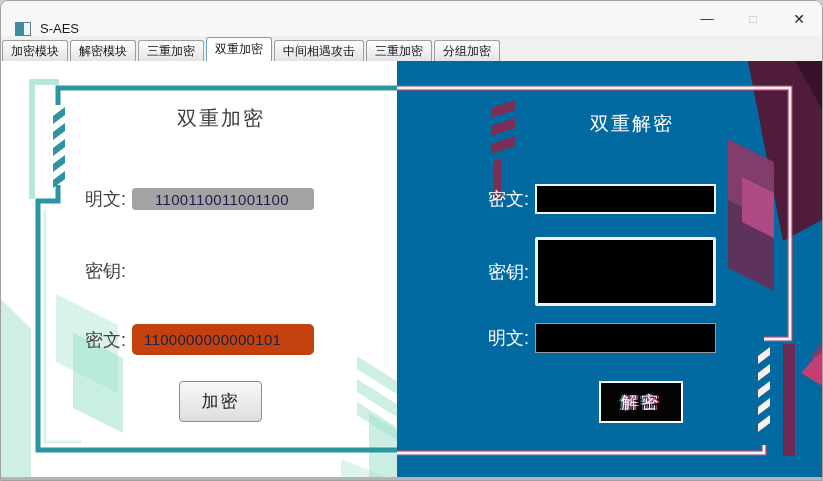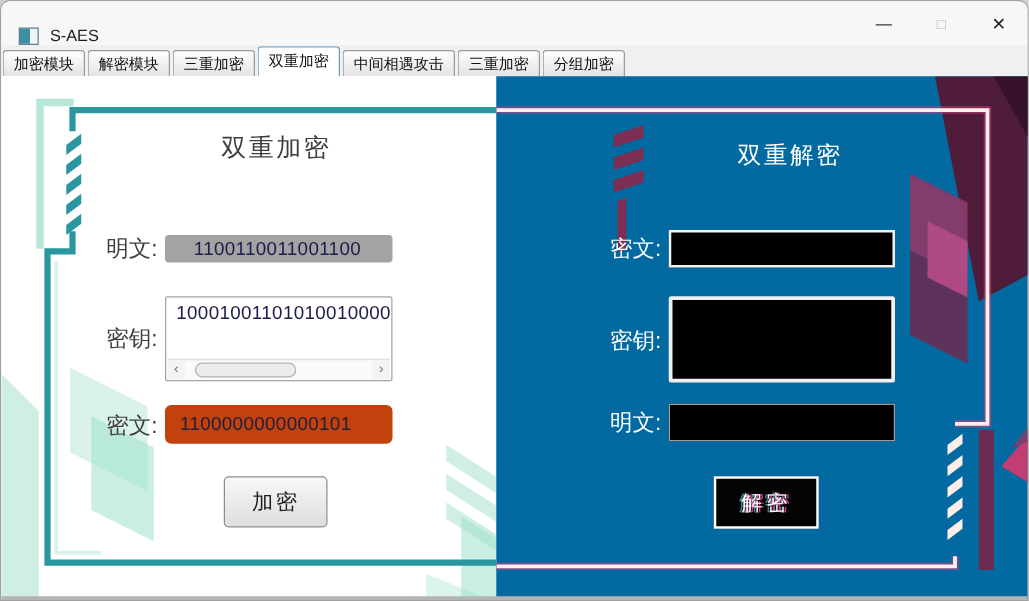--- a/index.html
+++ b/index.html
@@ -60,21 +60,21 @@
                  background:linear-gradient(#f8f8f8,#dedede); border:1px solid #8c8c8c;
                  border-radius:4px; font-size:17px; color:#222; font-family:inherit;
                  letter-spacing:2px; }
   
   .input-right { width:181px; height:30px; background:#000; border:2px solid #f2f2f2;
                  color:#fff; font-size:15px; padding:0 8px; font-family:inherit; }
   .key-right { width:181px; height:69px; background:#000; border:3px solid #f0f0f0;
                border-radius:2px; color:#fff; font-size:15px; padding:4px 8px;
                resize:none; font-family:inherit; overflow:hidden; }
   .plain-right { border:1px solid #9b9b9b; }
-  .btn-decrypt { position:absolute; top:320px; left:174px; width:84px; height:42px;
+  .btn-decrypt { position:absolute; top:320px; left:202px; width:84px; height:42px;
                  background:#040404; border:2px solid #ffffff; color:#fff; font-size:17px;
                  font-family:Liberation Sans, sans-serif; letter-spacing:3px;
                  text-shadow:2px 0 rgba(255,70,170,.8), -2px 0 rgba(110,230,255,.55); }
   .bottom-edge { position:absolute; left:0; bottom:0; width:100%; height:3px;
                  background:#b4b4b4; z-index:40; }
 </style>
 </head>
 <body>
 
 <div class="window">
@@ -128,30 +128,20 @@
 
       <div class="panel-title">双重加密</div>
 
       <div class="row" style="top:123px;height:30px">
         <span class="lbl">明文:</span>
         <input class="input-left" value="1100110011001100" style="">
       </div>
 
       <div class="row" style="top:176px;height:68px">
         <span class="lbl">密钥:</span>
-        <div class="key-box">
-          <div class="key-text">10001001101010010000</div>
-          <div class="hscroll">
-            <span class="sarrow">‹</span>
-            <div class="strack">
-              <div class="sthumb"></div>
-            </div>
-            <span class="sarrow">›</span>
-          </div>
-        </div>
       </div>
 
       <div class="row" style="top:263px;height:31px">
         <span class="lbl">密文:</span>
         <input class="cipher-left" readonly="" value="1100000000000101" style="">
       </div>
 
       <button class="btn-encrypt">加密</button>
     </div>
 

